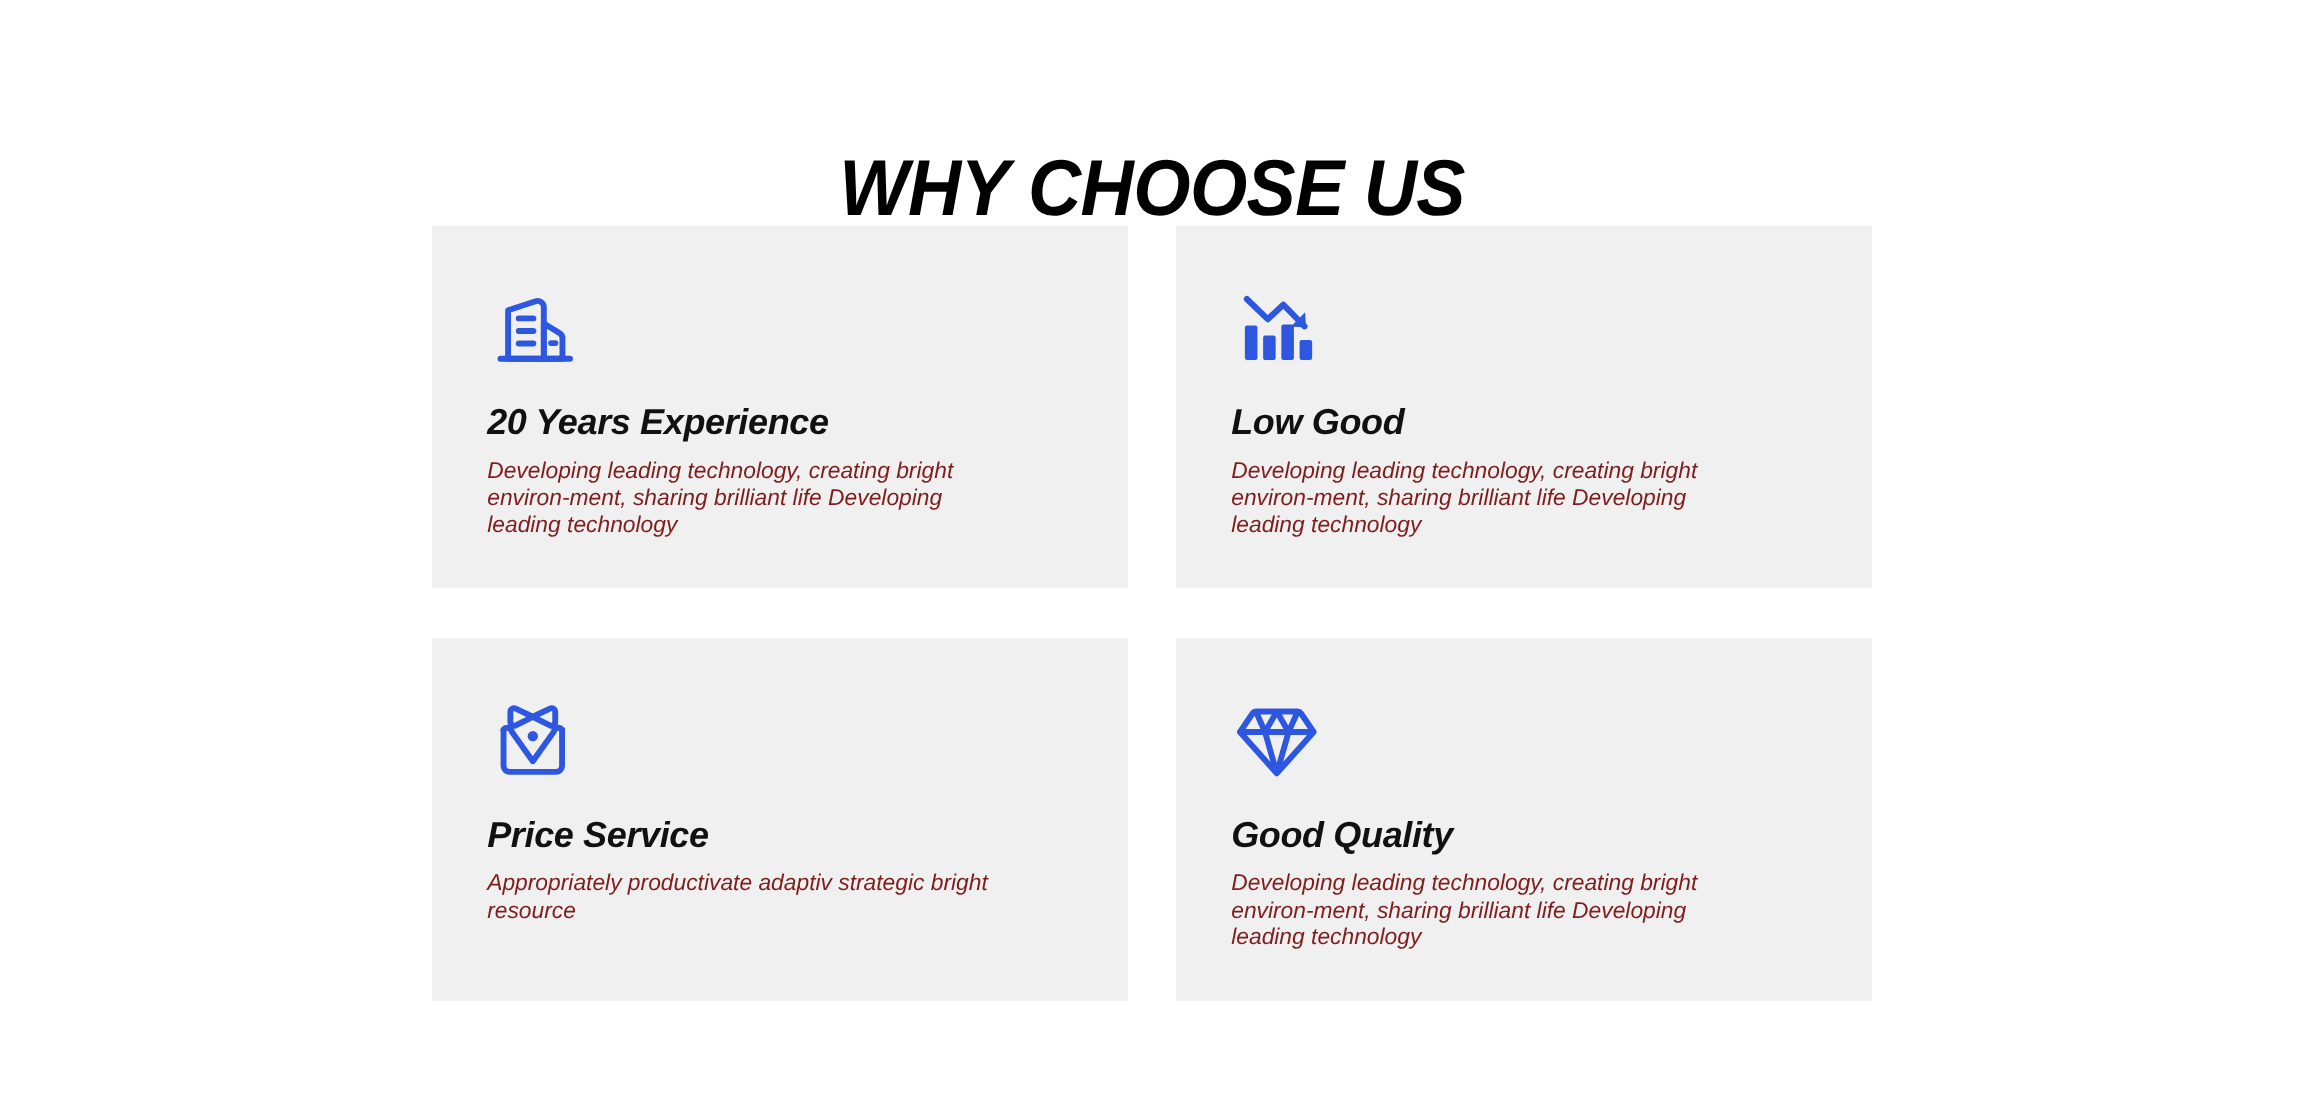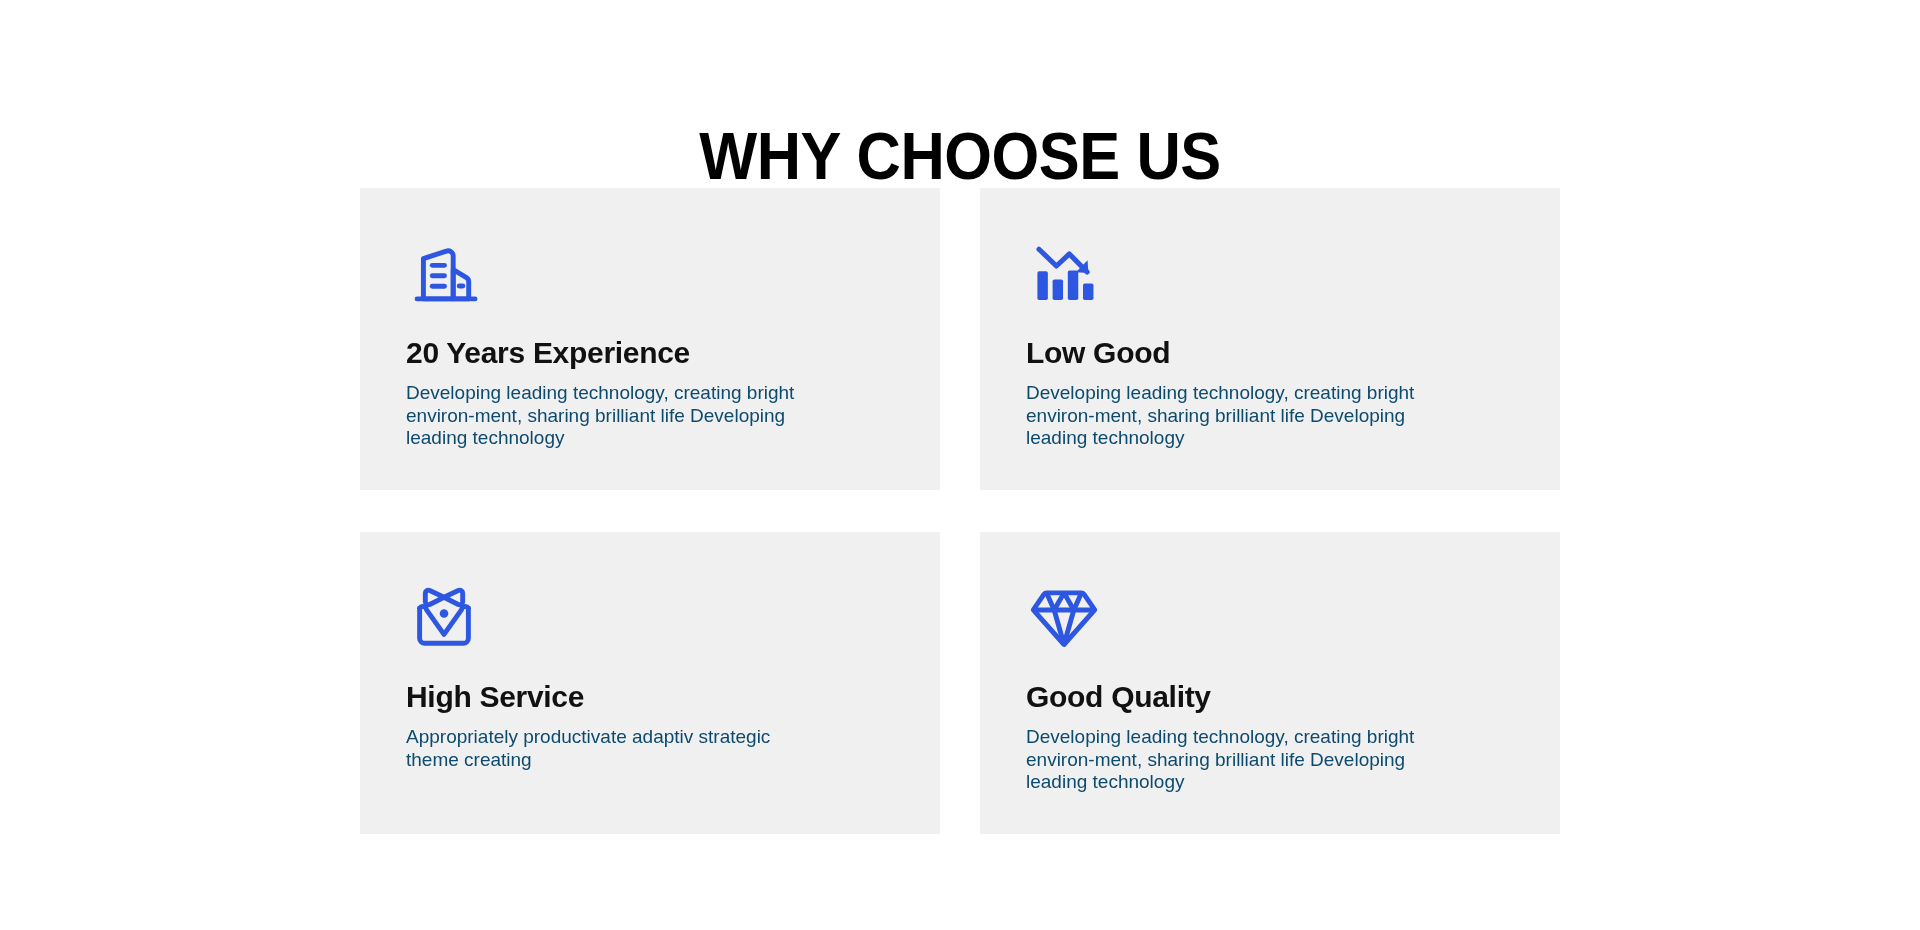--- a/index.html
+++ b/index.html
@@ -12,20 +12,21 @@
     background: #ffffff;
     font-family: "Liberation Sans", sans-serif;
     overflow: hidden;
   }
 
   .page {
     position: relative;
     width: 1920px;
     height: 930px;
     background: #ffffff;
+    font-style: italic;
   }
 
   .section-title {
     position: absolute;
     left: 0;
     top: 76px;
     width: 1920px;
     text-align: center;
     font-family: "Liberation Sans", sans-serif;
     font-size: 66px;
@@ -78,21 +79,21 @@
     color: #111111;
     letter-spacing: -0.3px;
     margin: 0 0 12px 0;
   }
 
   .card-desc {
     font-family: "Liberation Sans", sans-serif;
     font-size: 19px;
     line-height: 22.5px;
     font-weight: 400;
-    color: #0c4a6e;
+    color: #7f1d1d;
     margin: 0;
     max-width: 420px;
   }
 </style>
 </head>
 <body>
 
 <div class="page">
 
   <h1 class="section-title">WHY CHOOSE US</h1>
@@ -133,22 +134,22 @@
     <div class="card">
       <span class="card-icon">
         <svg viewBox="0 0 48 48" fill="none" xmlns="http://www.w3.org/2000/svg">
           <path d="M24 12.2 L15.0 7.9 A1.9 1.9 0 0 0 12.2 9.6 L12.2 15.0 A1.9 1.9 0 0 0 15.0 16.7 L24 12.2 Z" stroke="#2d57e0" stroke-width="3.1" stroke-linejoin="round"></path>
           <path d="M24 12.2 L33.0 7.9 A1.9 1.9 0 0 1 35.8 9.6 L35.8 15.0 A1.9 1.9 0 0 1 33.0 16.7 L24 12.2 Z" stroke="#2d57e0" stroke-width="3.1" stroke-linejoin="round"></path>
           <path d="M8.6 19.0 A2.4 2.4 0 0 1 12.9 20.0 L24 35.6 L35.1 20.0 A2.4 2.4 0 0 1 39.4 19.0" stroke="#2d57e0" stroke-width="3.1" stroke-linecap="round" stroke-linejoin="round"></path>
           <path d="M8.6 19.0 L8.6 38.0 A3.2 3.2 0 0 0 11.8 41.2 L36.2 41.2 A3.2 3.2 0 0 0 39.4 38.0 L39.4 19.0" stroke="#2d57e0" stroke-width="3.1" stroke-linecap="round" stroke-linejoin="round"></path>
           <circle cx="24" cy="22.4" r="2.7" fill="#2d57e0"></circle>
         </svg>
       </span>
-      <div class="card-title">High Service</div>
-      <p class="card-desc">Appropriately productivate adaptiv strategic theme creating</p>
+      <div class="card-title">Price Service</div>
+      <p class="card-desc">Appropriately productivate adaptiv strategic bright resource</p>
     </div>
 
     <div class="card">
       <span class="card-icon">
         <svg viewBox="0 0 48 48" fill="none" xmlns="http://www.w3.org/2000/svg">
           <path d="M13.0 9.4 H35.0 A2.0 2.0 0 0 1 36.6 10.2 L43.4 20.2 L24 42.0 L4.6 20.2 L11.4 10.2 A2.0 2.0 0 0 1 13.0 9.4 Z" stroke="#2d57e0" stroke-width="3.1" stroke-linejoin="round"></path>
           <path d="M4.6 20.2 H43.4" stroke="#2d57e0" stroke-width="3.1" stroke-linejoin="round"></path>
           <path d="M13.0 9.4 L17.8 20.2 L24 42.0" stroke="#2d57e0" stroke-width="3.1" stroke-linejoin="round"></path>
           <path d="M35.0 9.4 L30.2 20.2 L24 42.0" stroke="#2d57e0" stroke-width="3.1" stroke-linejoin="round"></path>
           <path d="M24 9.4 L17.8 20.2" stroke="#2d57e0" stroke-width="3.1" stroke-linejoin="round"></path>

